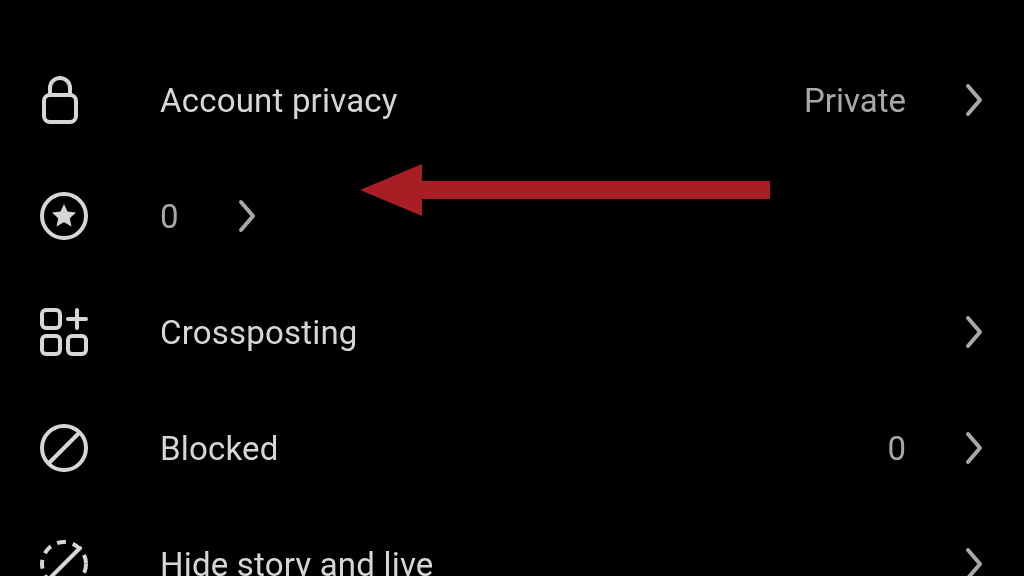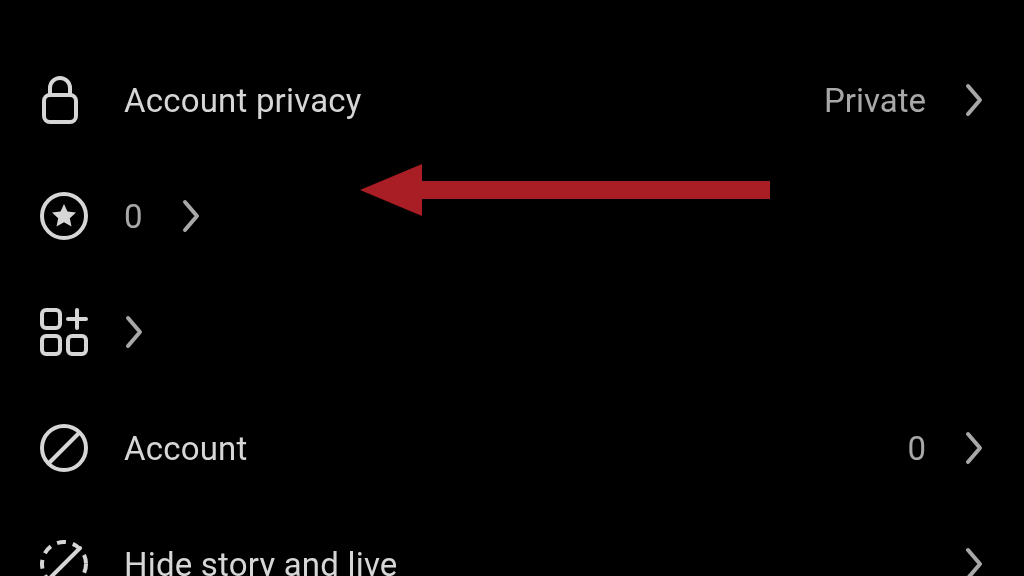--- a/index.html
+++ b/index.html
@@ -14,40 +14,41 @@
   .settings-list {
     padding: 42px 38px 0 38px;
     display: flex;
     flex-direction: column;
   }
   .settings-item {
     display: flex;
     align-items: center;
     height: 116px;
     cursor: pointer;
+    gap: 36px;
   }
   .icon-slot {
     width: 86px;
     display: flex;
     align-items: center;
     justify-content: flex-start;
   }
   .icon-slot svg { display: block; }
   .item-label {
     flex: 1;
     color: #d6d6d6;
     font-size: 33px;
     font-weight: 400;
     letter-spacing: 0.2px;
   }
   .item-value {
     color: #a8a8a8;
     font-size: 33px;
     font-weight: 400;
-    margin-right: 38px;
+    margin-right: 22px;
   }
   .chevron svg { display: block; }
 
   
   .arrow-annotation {
     position: absolute;
     left: 360px;
     top: 164px;
     width: 410px;
     height: 52px;
@@ -93,35 +94,36 @@
   <div class="settings-item">
     <span class="icon-slot">
       <svg width="52" height="52" viewBox="0 0 52 52">
         <rect x="4" y="4" width="18" height="18" rx="4" fill="none" stroke="#d6d6d6" stroke-width="4"></rect>
         <rect x="4" y="30" width="18" height="18" rx="4" fill="none" stroke="#d6d6d6" stroke-width="4"></rect>
         <rect x="30" y="30" width="18" height="18" rx="4" fill="none" stroke="#d6d6d6" stroke-width="4"></rect>
         <line x1="39" y1="4" x2="39" y2="22" stroke="#d6d6d6" stroke-width="4" stroke-linecap="round"></line>
         <line x1="30" y1="13" x2="48" y2="13" stroke="#d6d6d6" stroke-width="4" stroke-linecap="round"></line>
       </svg>
     </span>
+    <span class="item-label">Crossposting</span>
     <span class="chevron">
       <svg width="22" height="36" viewBox="0 0 22 36">
         <path d="M4 4 L16 18 L4 32" fill="none" stroke="#a8a8a8" stroke-width="4" stroke-linecap="round" stroke-linejoin="round"></path>
       </svg>
     </span>
   </div>
 
   <div class="settings-item">
     <span class="icon-slot">
       <svg width="52" height="52" viewBox="0 0 52 52">
         <circle cx="26" cy="26" r="22" fill="none" stroke="#d6d6d6" stroke-width="4"></circle>
         <line x1="11" y1="41" x2="41" y2="11" stroke="#d6d6d6" stroke-width="4"></line>
       </svg>
     </span>
-    <span class="item-label">Account</span>
+    <span class="item-label">Blocked</span>
     <span class="item-value">0</span>
     <span class="chevron">
       <svg width="22" height="36" viewBox="0 0 22 36">
         <path d="M4 4 L16 18 L4 32" fill="none" stroke="#a8a8a8" stroke-width="4" stroke-linecap="round" stroke-linejoin="round"></path>
       </svg>
     </span>
   </div>
 
   <div class="settings-item">
     <span class="icon-slot">

